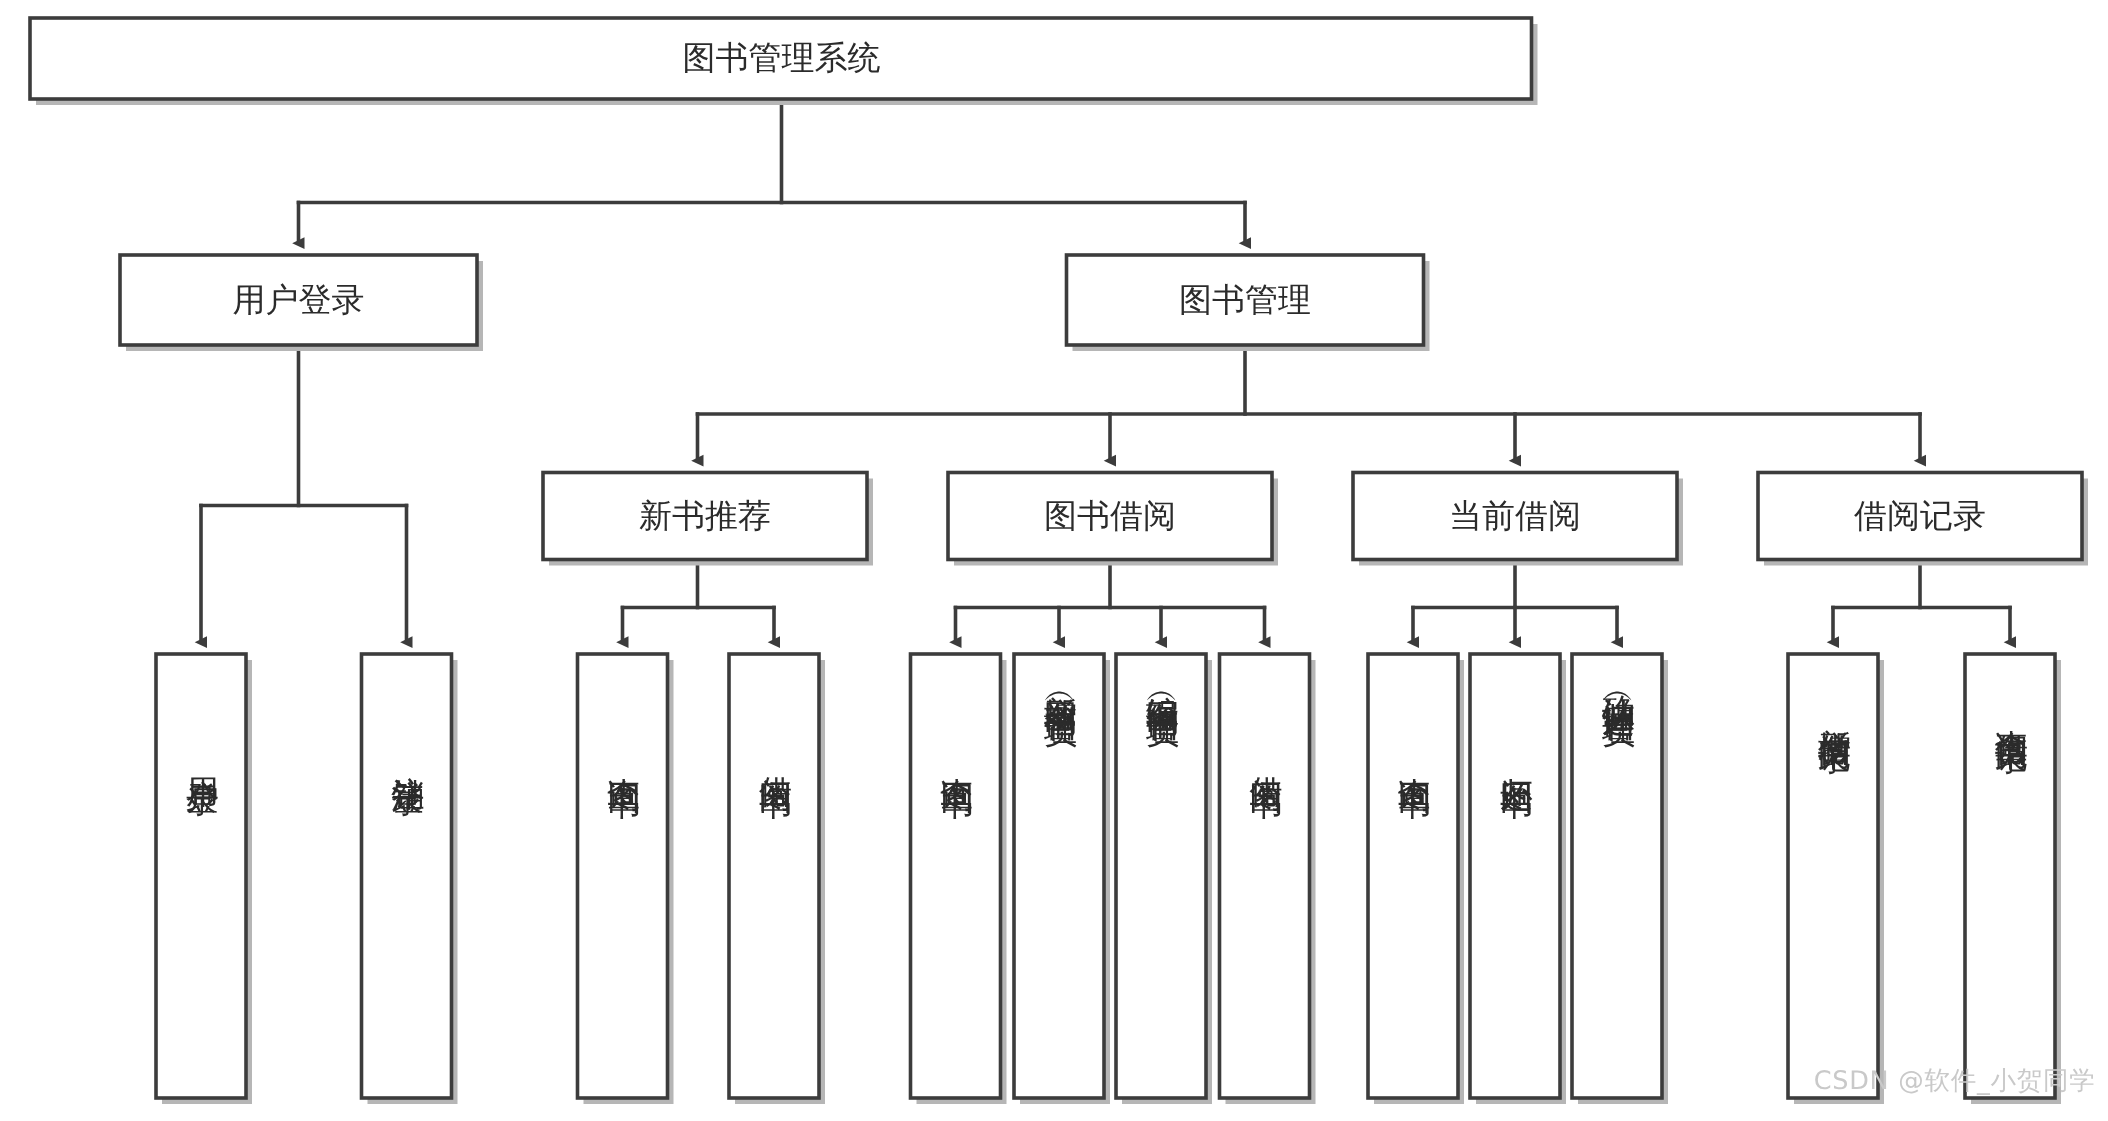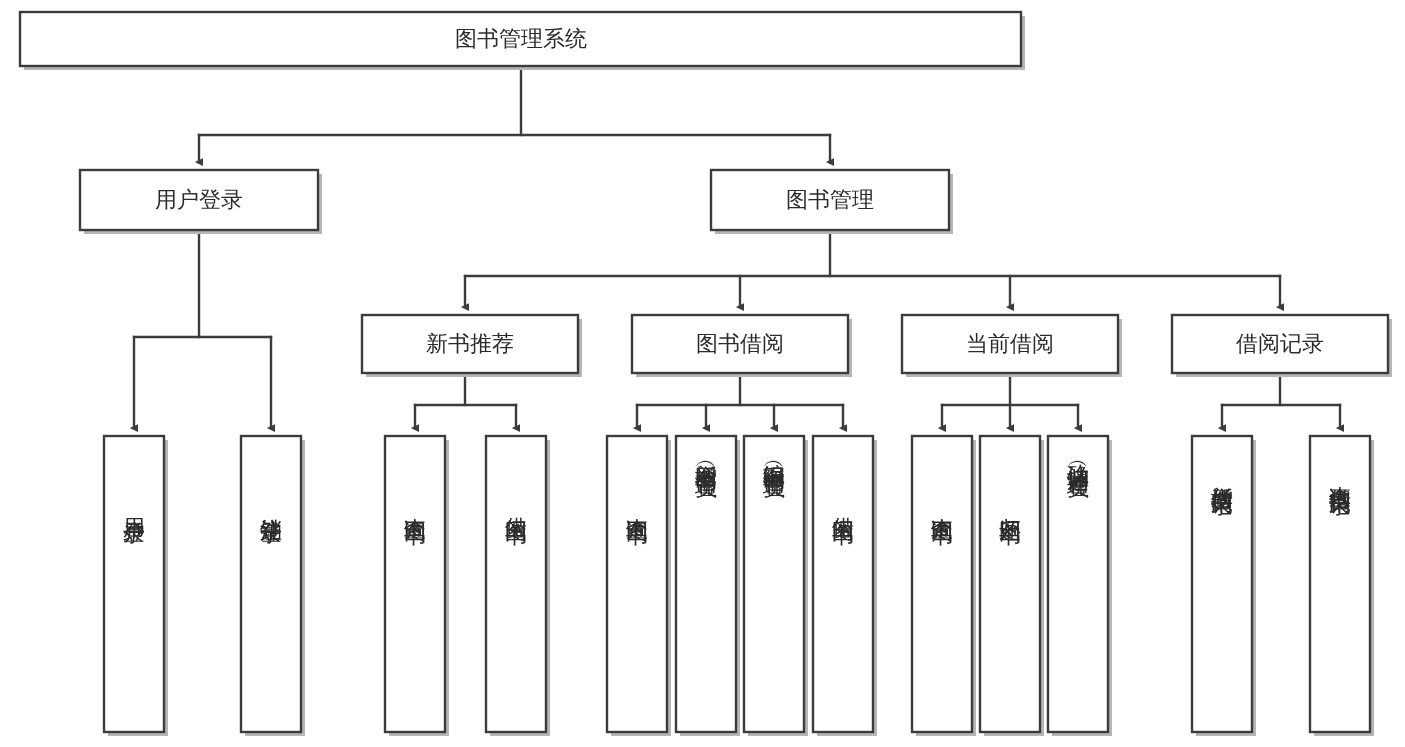--- a/index.html
+++ b/index.html
@@ -268,13 +268,14 @@
   <div class="vert-label-wrap" style="left:1048px; top:436px; width:60px; height:296px; padding-top:10px;">
     <span class="vert-label">确认归还（管理员）</span>
   </div>
   <div class="vert-label-wrap" style="left:1192px; top:436px; width:60px; height:296px; padding-top:32px;">
     <span class="vert-label">新增借阅记录</span>
   </div>
   <div class="vert-label-wrap" style="left:1310px; top:436px; width:60px; height:296px; padding-top:32px;">
     <span class="vert-label">查询借阅记录</span>
   </div>
 
+  <div class="watermark">CSDN @软件_小贺同学</div>
 </div>
 
 </body></html>

